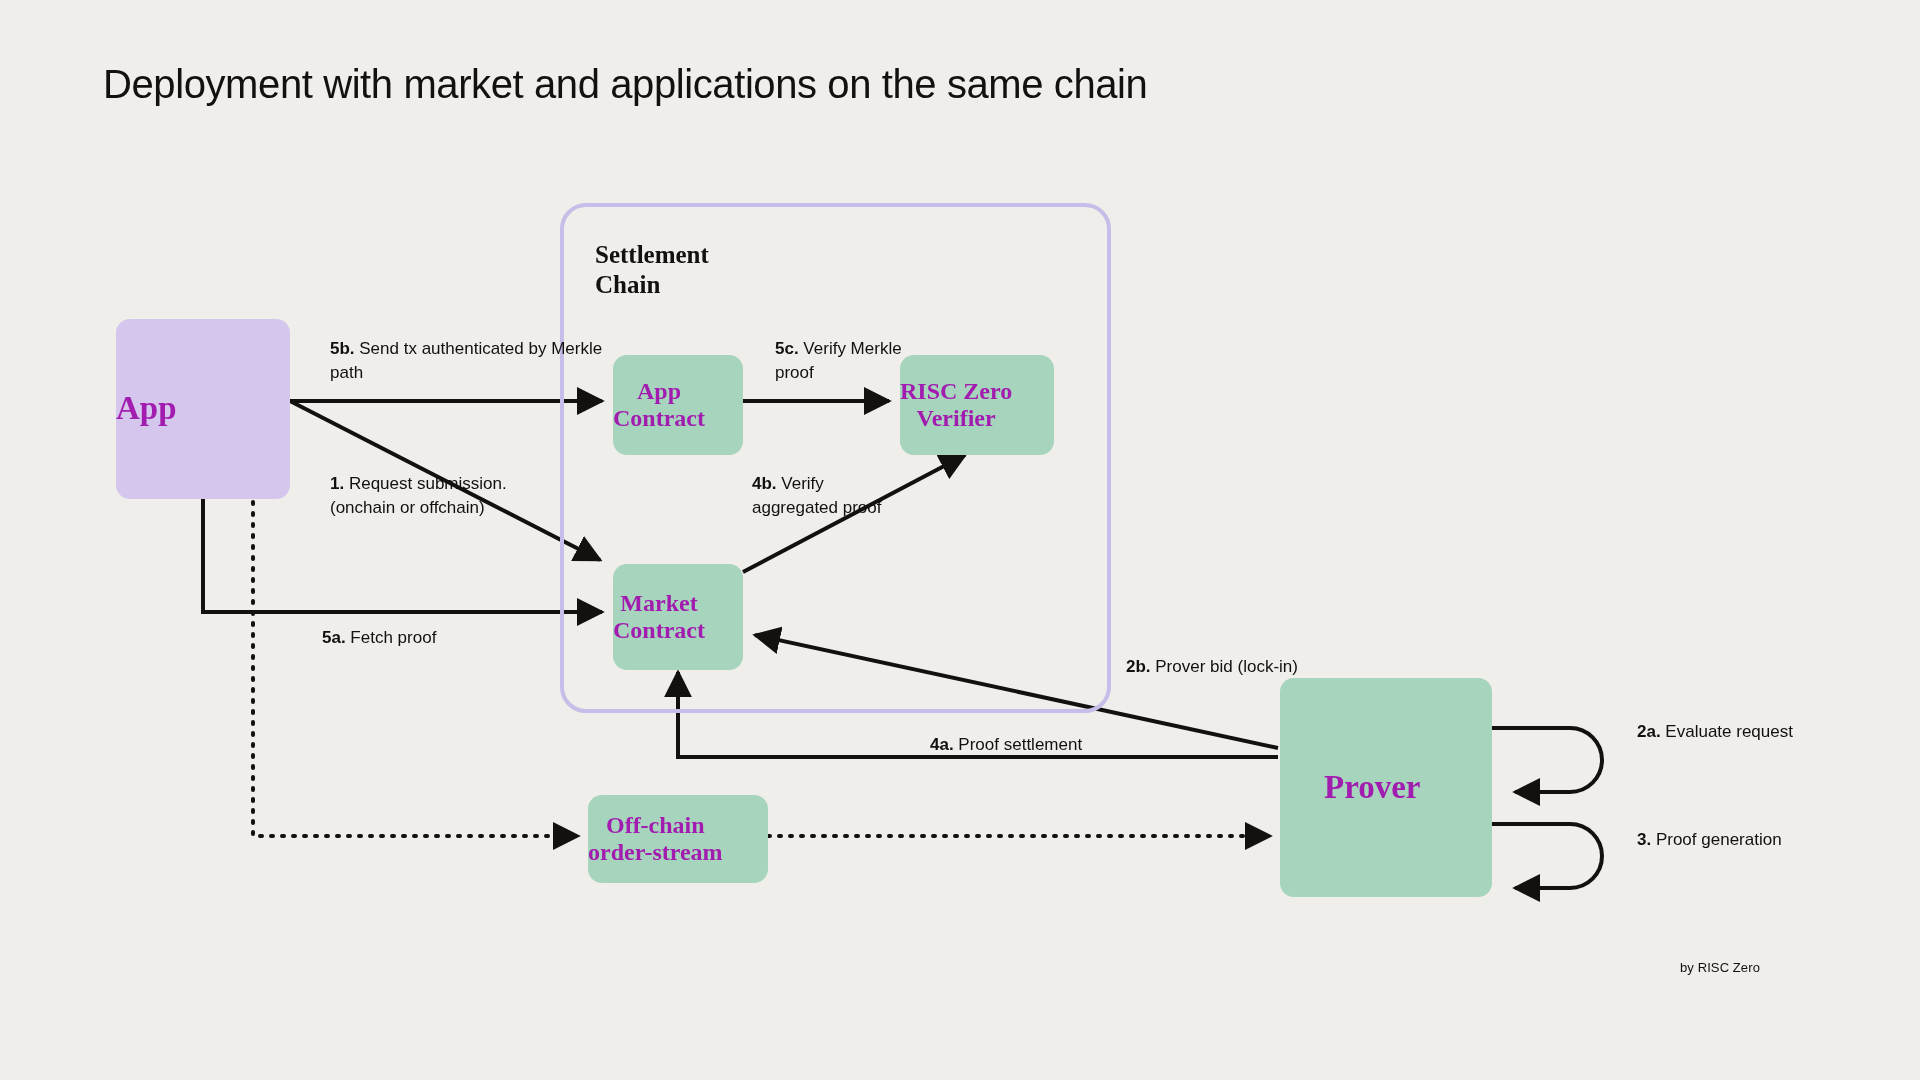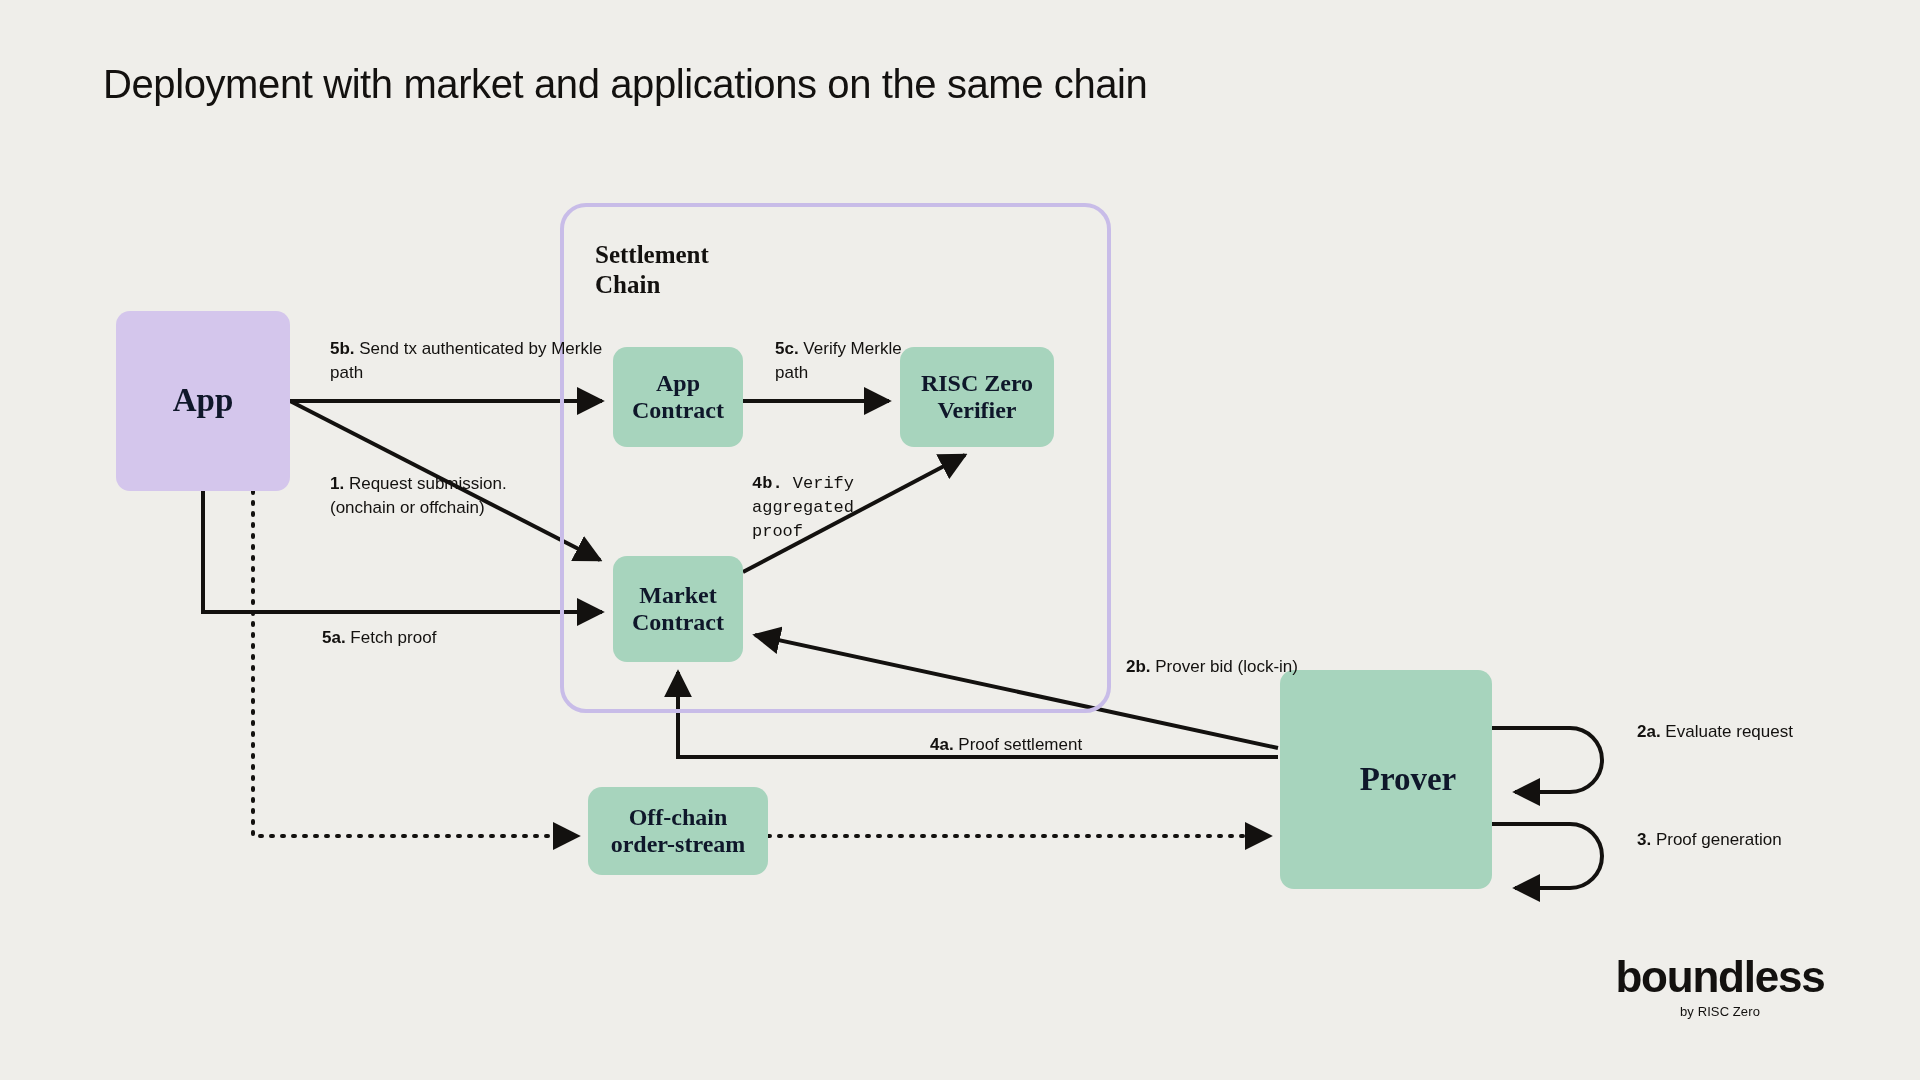--- a/index.html
+++ b/index.html
@@ -32,27 +32,27 @@
     color: #13110f;
     white-space: nowrap;
     text-align: center;
   }
   
   .node {
     position: absolute;
     border-radius: 14px;
     display: flex;
     align-items: center;
-    justify-content: center;
     text-align: center;
     font-family: "Liberation Serif", serif;
     font-weight: 700;
-    color: #0f172a;
+    color: #a21caf;
     line-height: 1.14;
     box-sizing: border-box;
+    margin-top: 8px;
   }
   .node-app {
     left: 116px;
     top: 311px;
     width: 174px;
     height: 180px;
     background: #d4c6ec;
     font-size: 33px;
   }
   .node-app-contract {
@@ -125,21 +125,21 @@
     font-family: "Liberation Sans", sans-serif;
     font-size: 17px;
     line-height: 1.42;
     color: #13110f;
   }
   .elabel b { font-weight: 700; }
   .lbl-5b { left: 330px; top: 337px; width: 280px; }
   .lbl-1  { left: 330px; top: 472px; width: 230px; }
   .lbl-5a { left: 322px; top: 626px; width: 240px; }
   .lbl-5c { left: 775px; top: 337px; width: 150px; }
-  .lbl-4b { left: 752px; top: 472px; width: 150px; font-family: Liberation Mono, monospace; }
+  .lbl-4b { left: 752px; top: 472px; width: 150px; }
   .lbl-2b { left: 1126px; top: 655px; width: 180px; }
   .lbl-4a { left: 886px; top: 733px; width: 230px; margin-left: 44px; }
   .lbl-2a { left: 1637px; top: 720px; width: 230px; }
   .lbl-3  { left: 1637px; top: 828px; width: 230px; }
   
   .logo-wrap {
     position: absolute;
     left: 1610px;
     top: 955px;
     width: 220px;
@@ -242,21 +242,21 @@
 
 <div class="elabel lbl-1">
   <b>1.</b><span> Request submission. (onchain or offchain)</span>
 </div>
 
 <div class="elabel lbl-5a">
   <b>5a.</b><span> Fetch proof</span>
 </div>
 
 <div class="elabel lbl-5c">
-  <b>5c.</b><span> Verify Merkle path</span>
+  <b>5c.</b><span> Verify Merkle proof</span>
 </div>
 
 <div class="elabel lbl-4b">
   <b>4b.</b><span> Verify aggregated proof</span>
 </div>
 
 <div class="elabel lbl-2b">
   <b>2b.</b><span> Prover bid (lock-in)</span>
 </div>
 
@@ -266,15 +266,14 @@
 
 <div class="elabel lbl-2a">
   <b>2a.</b><span> Evaluate request</span>
 </div>
 
 <div class="elabel lbl-3">
   <b>3.</b><span> Proof generation</span>
 </div>
 
 <div class="logo-wrap">
-  <div class="logo-main">boundless</div>
   <div class="logo-sub">by RISC Zero</div>
 </div>
 
 </body></html>

